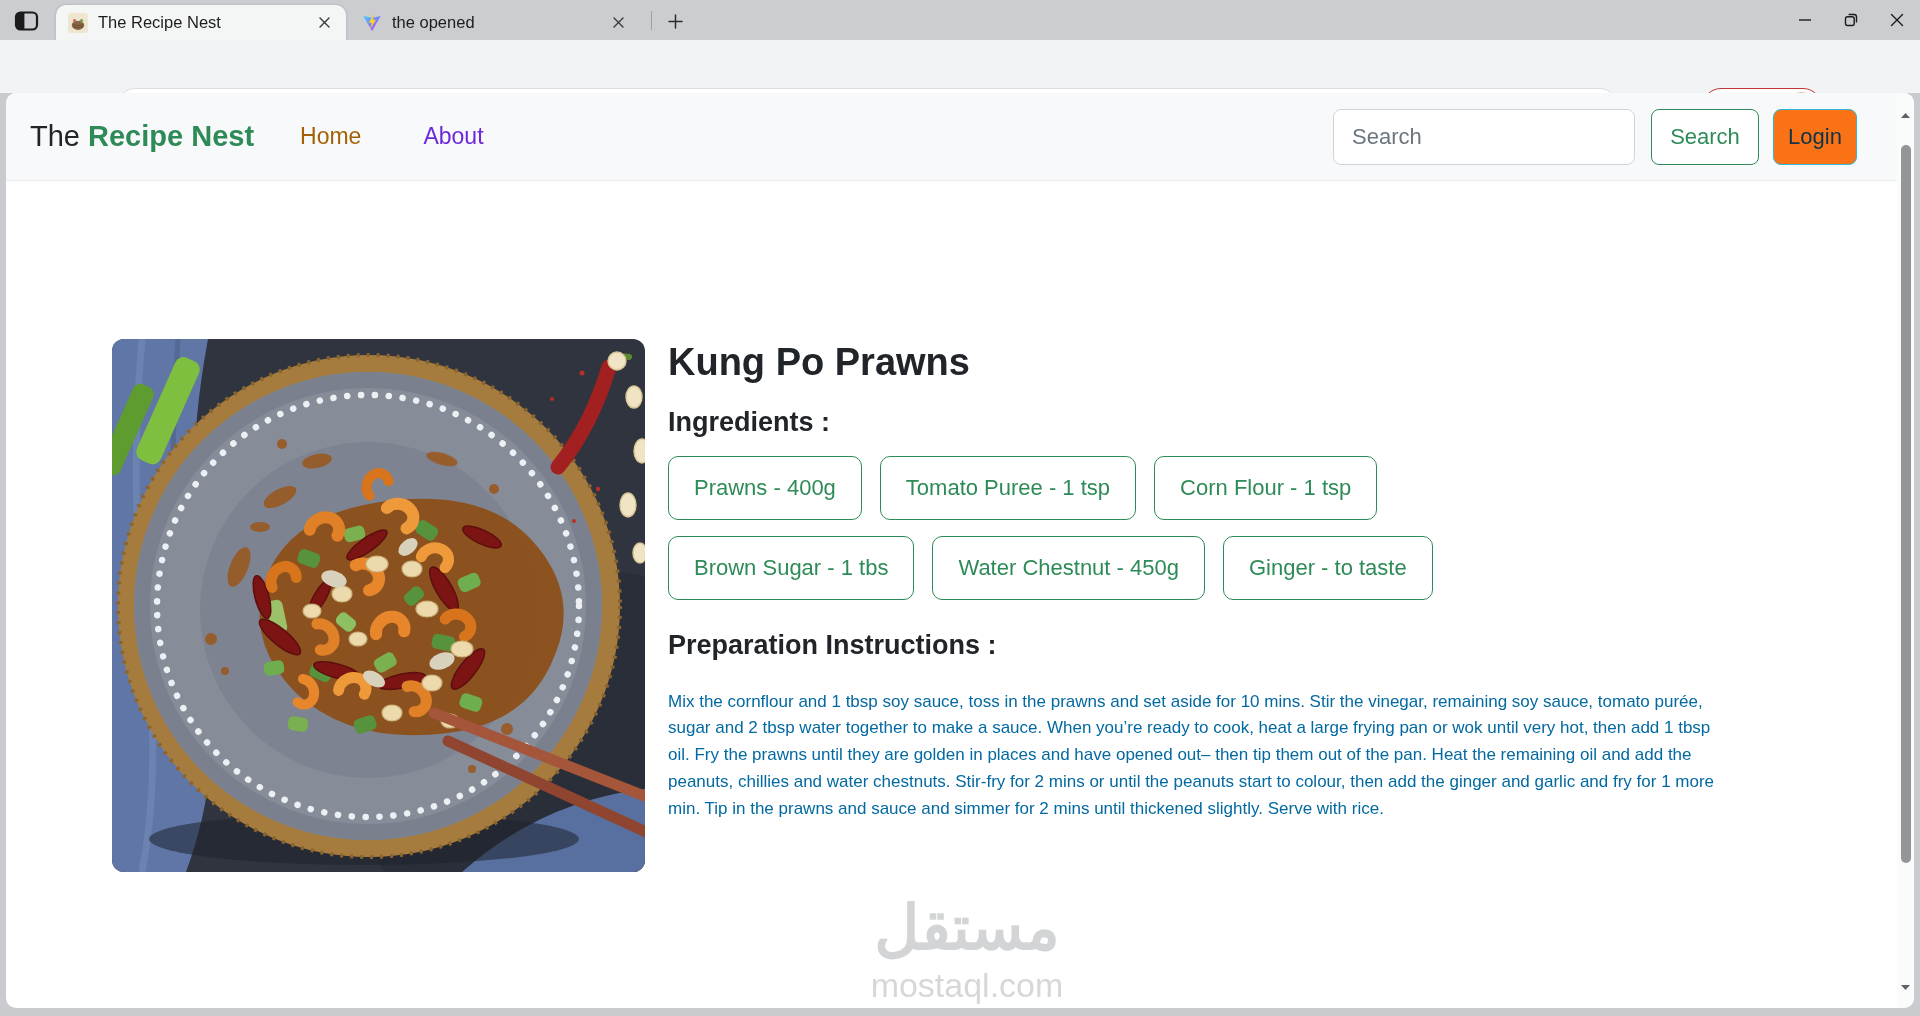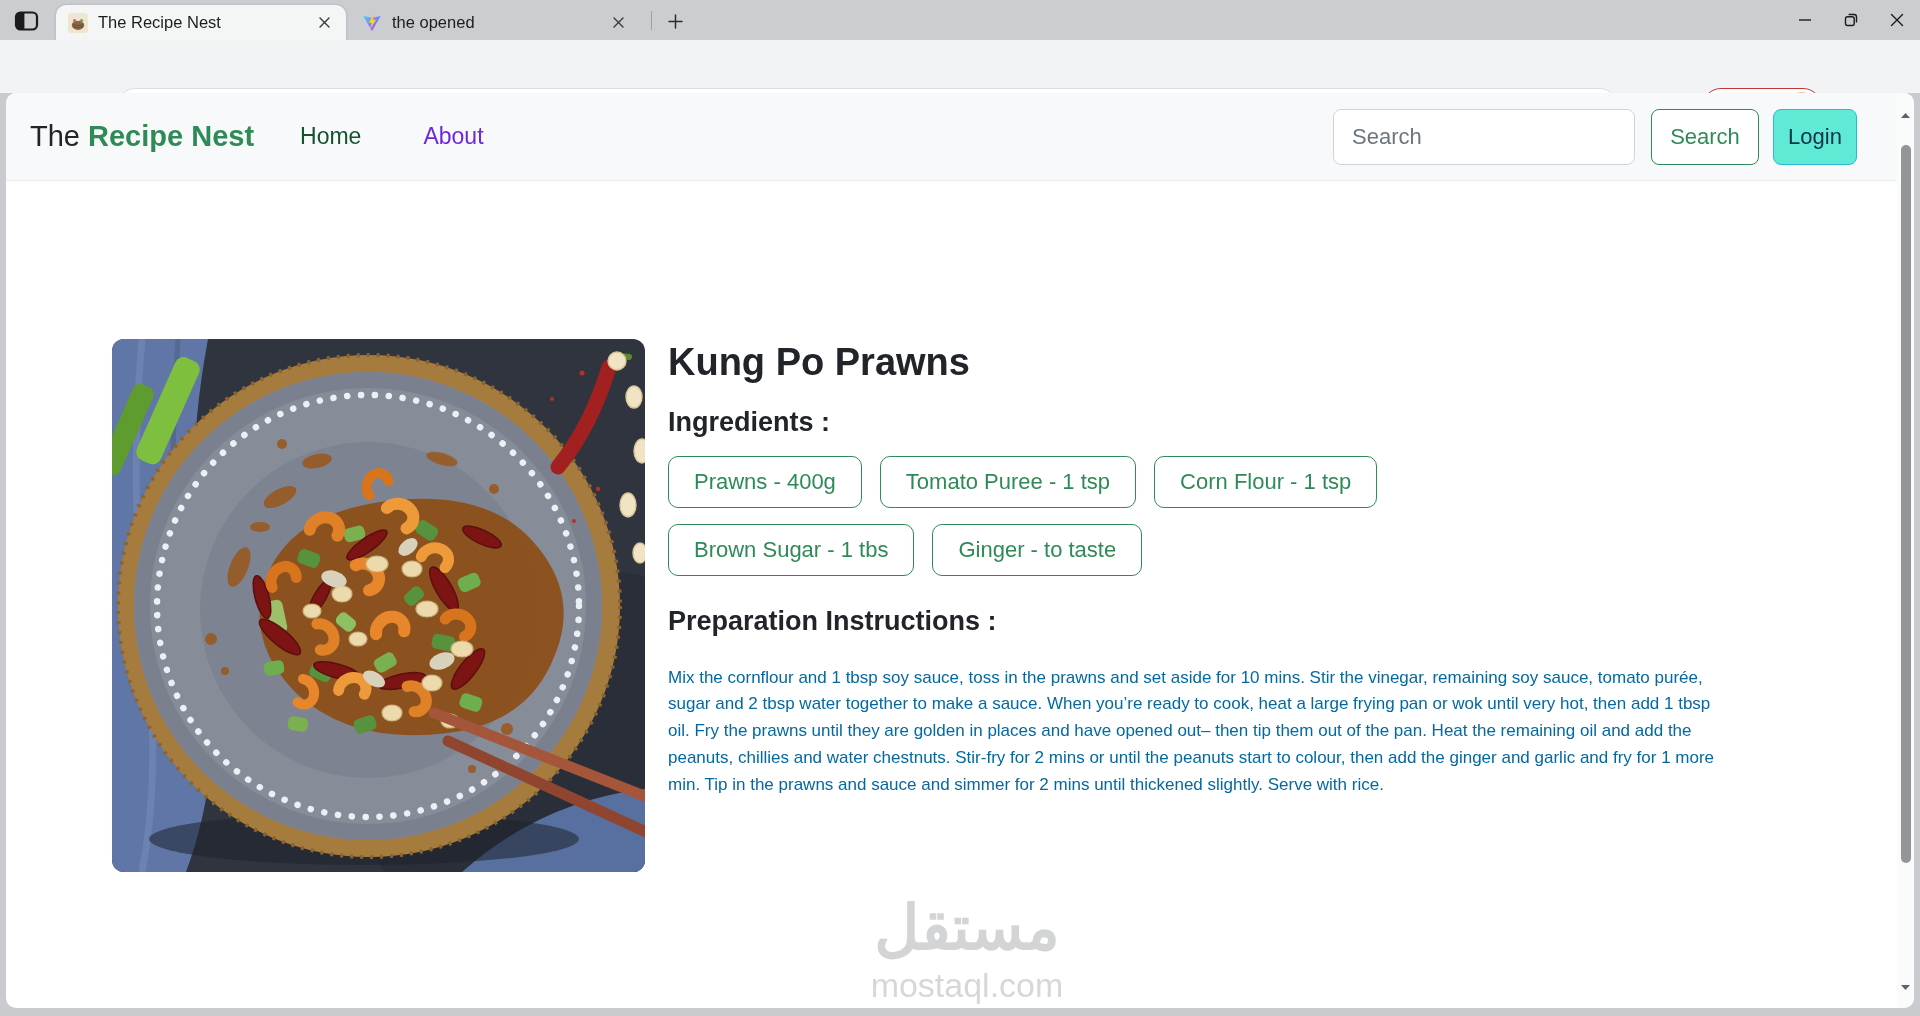--- a/index.html
+++ b/index.html
@@ -46,43 +46,43 @@
             border:1px solid #d8b98a; }
 
   
   .content { position:absolute; left:6px; right:6px; top:93px; bottom:8px; background:#fff;
              border-radius:10px; overflow:hidden; }
   .site-header { height:88px; background:#f8f9fa; border-bottom:1px solid #ebedef;
                  display:flex; align-items:center; padding:0 57px 0 24px; }
   .logo { font-size:29px; color:#212529; white-space:nowrap; cursor:pointer; }
   .logo .accent { color:#2e8b57; font-weight:700; }
   .site-nav { display:flex; margin-left:46px; gap:34px; }
-  .nav-link { font-size:23px; color:#14532d; cursor:pointer; }
+  .nav-link { font-size:23px; color:#a16207; cursor:pointer; }
   .nav-link.muted { color:#6d28d9;margin-left:28px; }
   .header-spacer { flex:1 1 auto; }
   .search-input { width:302px; height:56px; border:1px solid #ced4da; border-radius:8px;
                   font-size:22px; color:#212529; padding:0 18px; background:#fff; outline:none;
                   font-family:"Liberation Sans", sans-serif; }
   .search-input::placeholder { color:#6c757d; }
   .search-btn { margin-left:16px; width:108px; height:56px; background:#fff; border:1px solid #2e8b57;
                 border-radius:8px; color:#2e8b57; font-size:22px; cursor:pointer;
                 font-family:"Liberation Sans", sans-serif; }
-  .login-btn { margin-left:14px; width:84px; height:56px; background:#5eead4; border:1px solid #2bb8d9;
+  .login-btn { margin-left:14px; width:84px; height:56px; background:#f97316; border:1px solid #2bb8d9;
                border-radius:8px; color:#0d3347; font-size:22px; cursor:pointer;
                font-family:"Liberation Sans", sans-serif; }
 
   .main { display:flex; padding:158px 160px 0 106px; gap:23px; }
   .recipe-image { width:533px; height:533px; border-radius:12px; overflow:hidden; flex:0 0 auto; }
   .recipe-details { flex:1 1 auto; min-width:0; }
   .recipe-title { font-size:38px; font-weight:600; color:#212529; line-height:1.25; }
   .section-heading { font-size:27px; font-weight:700; color:#212529; }
   .ingredients-heading { margin-top:20px; }
   .chip-row { display:flex; gap:18px; margin-top:16px; }
   .chip-row.first { margin-top:18px; }
-  .chip { display:inline-flex; align-items:center; height:52px; padding:0 25px; background:#fff;
+  .chip { display:inline-flex; align-items:center; height:64px; padding:0 25px; background:#fff;
           border:1.5px solid #2e8b57; border-radius:10px; color:#2e8b57; font-size:22px;
           white-space:nowrap; cursor:pointer; font-family:"Liberation Sans", sans-serif; }
   .prep-heading { margin-top:30px; }
   .instructions { margin-top:28px; font-size:17px; line-height:1.58; color:#0369a1; max-width:1068px; }
 
   .watermark { position:absolute; left:806px; top:798px; width:310px; text-align:center;
                pointer-events:none; z-index:5; }
   .watermark .ar { font-size:62px; font-weight:700; color:#aeb2b6; opacity:.55; }
   .watermark .en { font-size:34px; color:#bfc3c6; opacity:.65; margin-top:2px; }
 
@@ -385,20 +385,21 @@
 
       <h2 class="section-heading ingredients-heading">Ingredients :</h2>
 
       <div class="chip-row first">
         <button class="chip">Prawns - 400g</button>
         <button class="chip">Tomato Puree - 1 tsp</button>
         <button class="chip">Corn Flour - 1 tsp</button>
       </div>
       <div class="chip-row">
         <button class="chip">Brown Sugar - 1 tbs</button>
+        <button class="chip">Water Chestnut - 450g</button>
         <button class="chip">Ginger - to taste</button>
       </div>
 
       <h2 class="section-heading prep-heading">Preparation Instructions :</h2>
       <p class="instructions">Mix the cornflour and 1 tbsp soy sauce, toss in the prawns and set aside for 10 mins. Stir the vinegar, remaining soy sauce, tomato purée, sugar and 2 tbsp water together to make a sauce. When you’re ready to cook, heat a large frying pan or wok until very hot, then add 1 tbsp oil. Fry the prawns until they are golden in places and have opened out– then tip them out of the pan. Heat the remaining oil and add the peanuts, chillies and water chestnuts. Stir-fry for 2 mins or until the peanuts start to colour, then add the ginger and garlic and fry for 1 more min. Tip in the prawns and sauce and simmer for 2 mins until thickened slightly. Serve with rice.</p>
     </div>
   </div>
 
   <div class="watermark">
     <div class="ar">مستقل</div>

